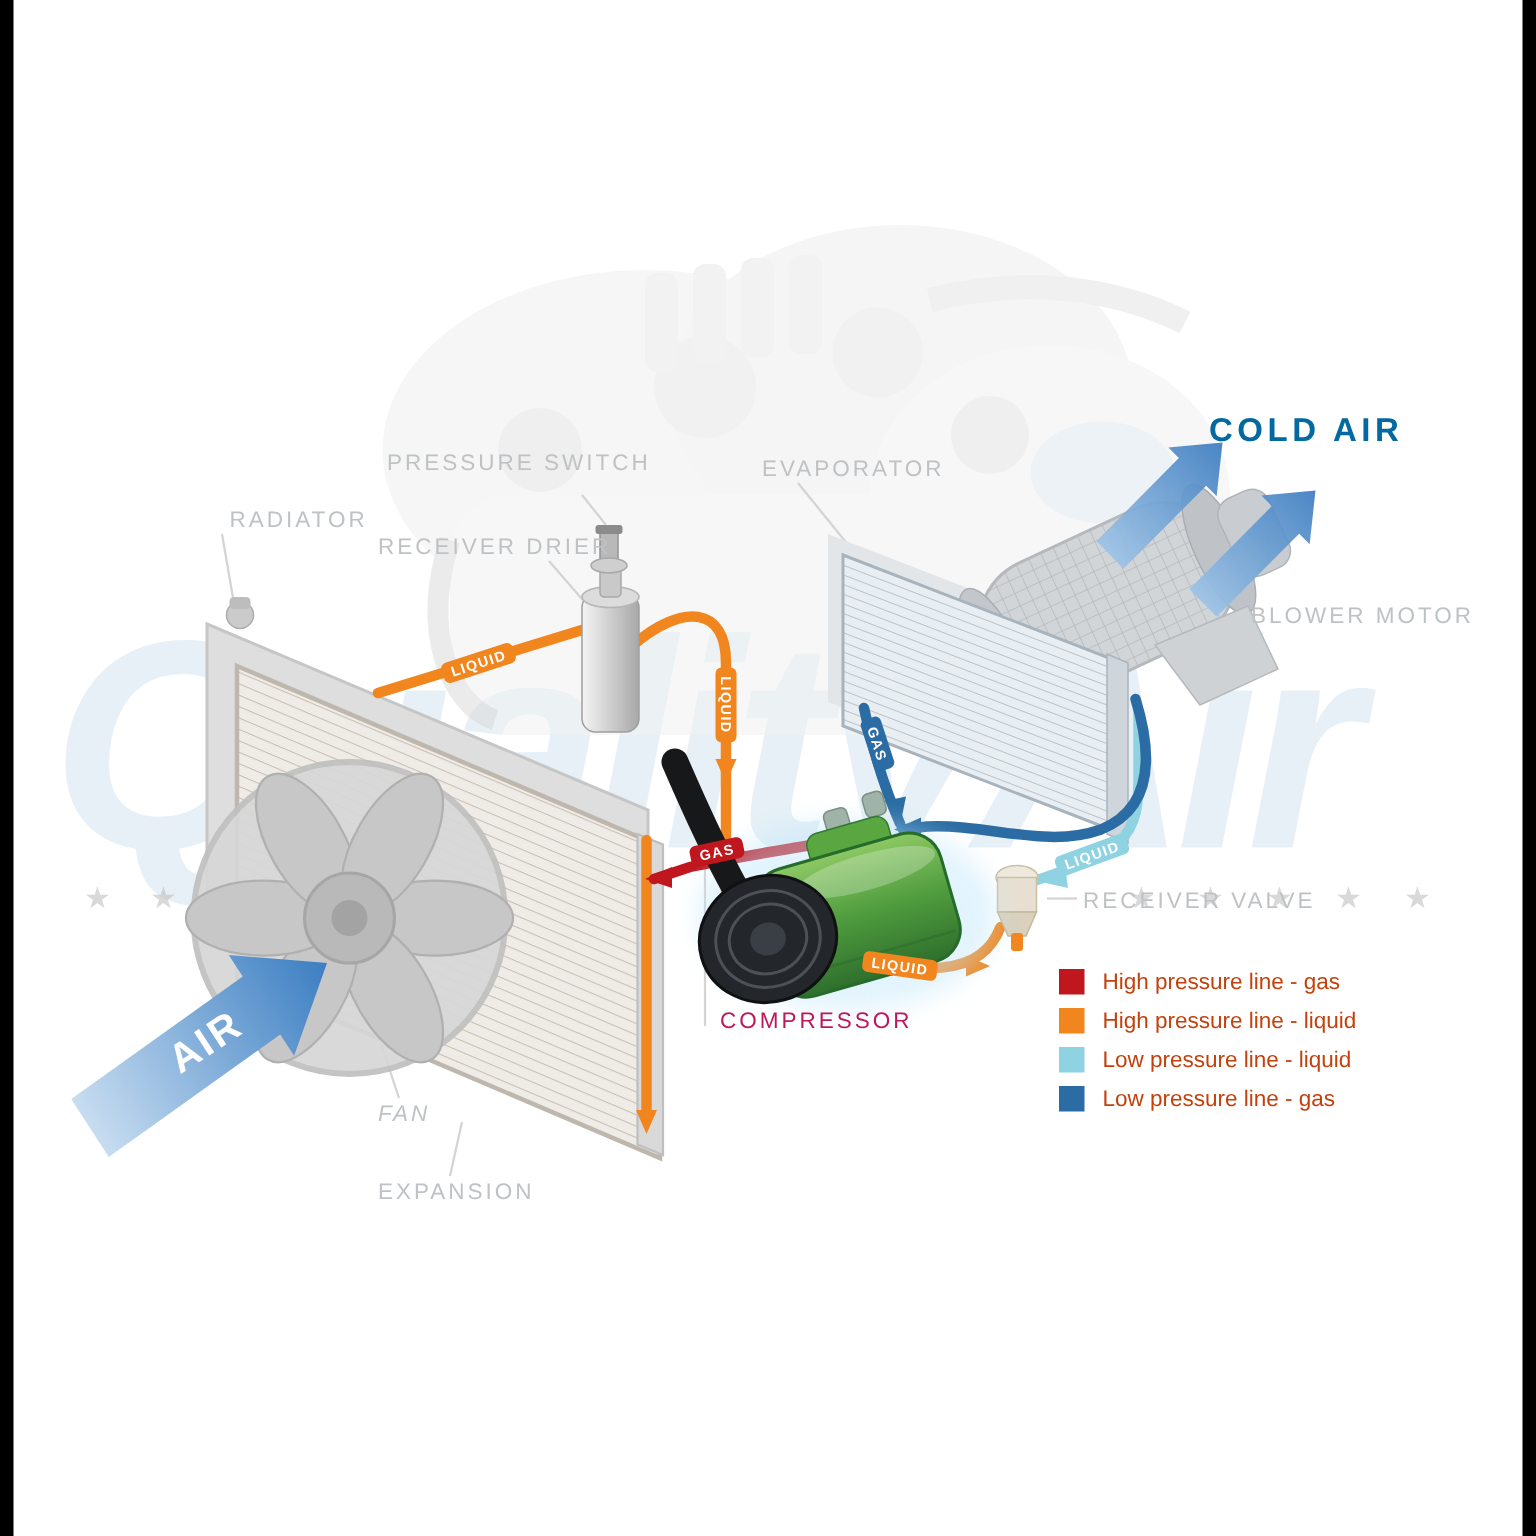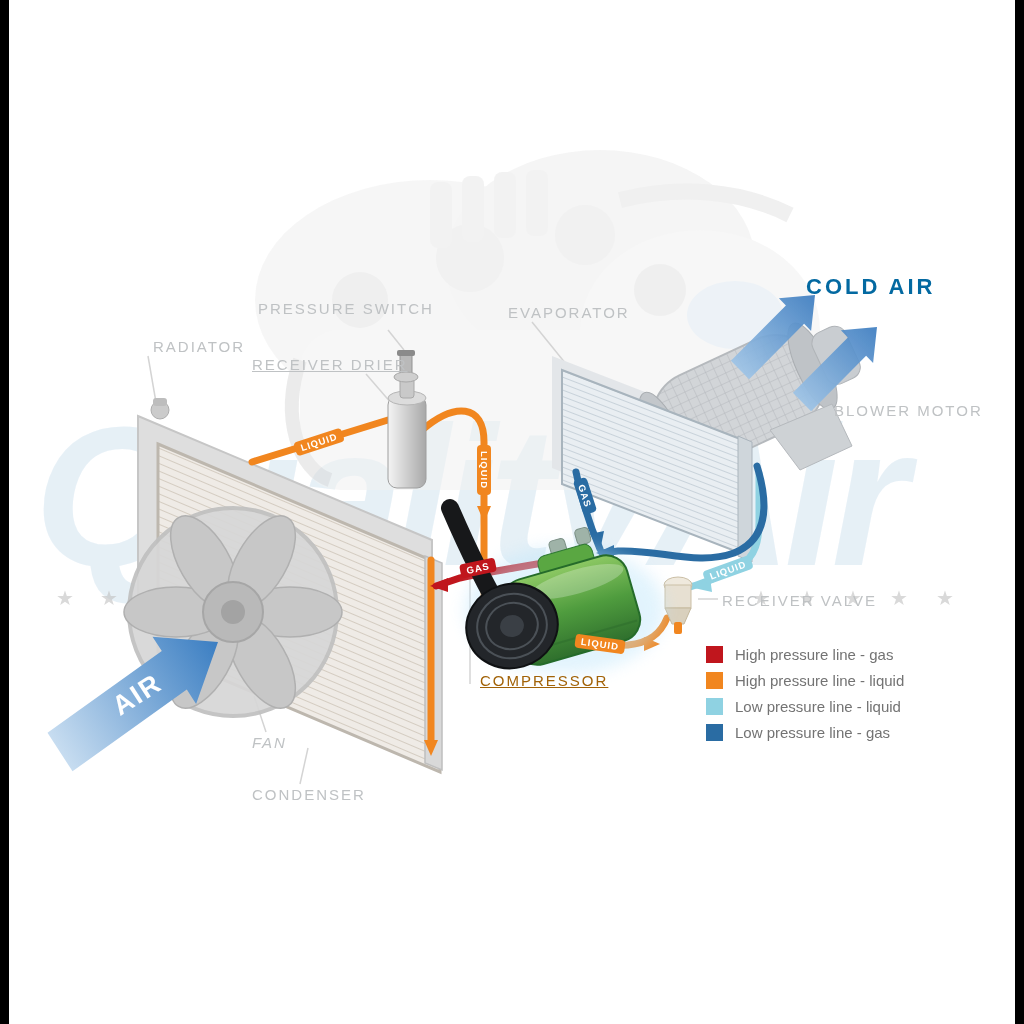--- a/index.html
+++ b/index.html
@@ -16,34 +16,34 @@
   .s1{left:56px;top:586px;} .s2{left:100px;top:586px;} .s3{left:144px;top:586px;}
   .s4{left:752px;top:586px;} .s5{left:798px;top:586px;} .s6{left:844px;top:586px;}
   .s7{left:890px;top:586px;} .s8{left:936px;top:586px;}
 
   svg{position:absolute;left:0;top:0;z-index:2;}
 
   
   .lbl{position:absolute;z-index:3;font-size:15px;letter-spacing:2px;color:#bfc2c4;white-space:nowrap;}
   #lbl-radiator{left:107px;top:338px;margin-left:46px;}
   #lbl-pressure-switch{left:258px;top:300px;}
-  #lbl-receiver-drier{left:252px;top:356px;text-decoration:underline;}
+  #lbl-receiver-drier{left:252px;top:356px;}
   #lbl-evaporator{left:484px;top:304px;margin-left:24px;}
   #lbl-blower-motor{left:834px;top:402px;}
   #lbl-expansion-valve{left:722px;top:592px;}
-  #lbl-compressor{left:480px;top:672px;color:#a16207;text-decoration:underline;}
+  #lbl-compressor{left:480px;top:672px;color:#be185d;}
   #lbl-fan{left:252px;top:734px;font-style:italic;}
   #lbl-condenser{left:252px;top:786px;}
   #lbl-cold-air{left:806px;top:274px;font-size:22px;font-weight:bold;letter-spacing:3px;color:#0369a1;}
 
   
   #legend{position:absolute;left:706px;top:646px;z-index:3;}
   .legend-row{display:flex;align-items:center;margin-bottom:9px;}
   .swatch{width:17px;height:17px;margin-right:12px;flex:0 0 auto;}
-  .legend-text{font-size:15px;color:#737373;white-space:nowrap;}
+  .legend-text{font-size:15px;color:#c2410c;white-space:nowrap;}
 
   
   .pill-text{font-family:"Liberation Sans",sans-serif;font-weight:bold;font-size:9.5px;fill:#fff;
              text-anchor:middle;letter-spacing:1px;}
   .air-text{font-family:"Liberation Sans",sans-serif;font-weight:bold;font-size:27px;fill:#fff;
             text-anchor:middle;letter-spacing:2px;}
 </style>
 </head>
 <body>
 
@@ -285,21 +285,21 @@
 
   <div class="lbl" id="lbl-radiator">RADIATOR</div>
   <div class="lbl" id="lbl-pressure-switch">PRESSURE SWITCH</div>
   <div class="lbl" id="lbl-receiver-drier">RECEIVER DRIER</div>
   <div class="lbl" id="lbl-evaporator">EVAPORATOR</div>
   <div class="lbl" id="lbl-blower-motor">BLOWER MOTOR</div>
   <div class="lbl" id="lbl-cold-air">COLD AIR</div>
   <div class="lbl" id="lbl-expansion-valve">RECEIVER VALVE</div>
   <div class="lbl" id="lbl-compressor">COMPRESSOR</div>
   <div class="lbl" id="lbl-fan">FAN</div>
-  <div class="lbl" id="lbl-condenser">CONDENSER</div>
+  <div class="lbl" id="lbl-condenser">EXPANSION</div>
 
   <div id="legend">
     <div class="legend-row">
       <span class="swatch" style="background-color: rgb(192, 22, 29);"></span>
       <span class="legend-text">High pressure line - gas</span>
     </div>
     <div class="legend-row">
       <span class="swatch" style="background-color: rgb(241, 134, 31);"></span>
       <span class="legend-text">High pressure line - liquid</span>
     </div>

